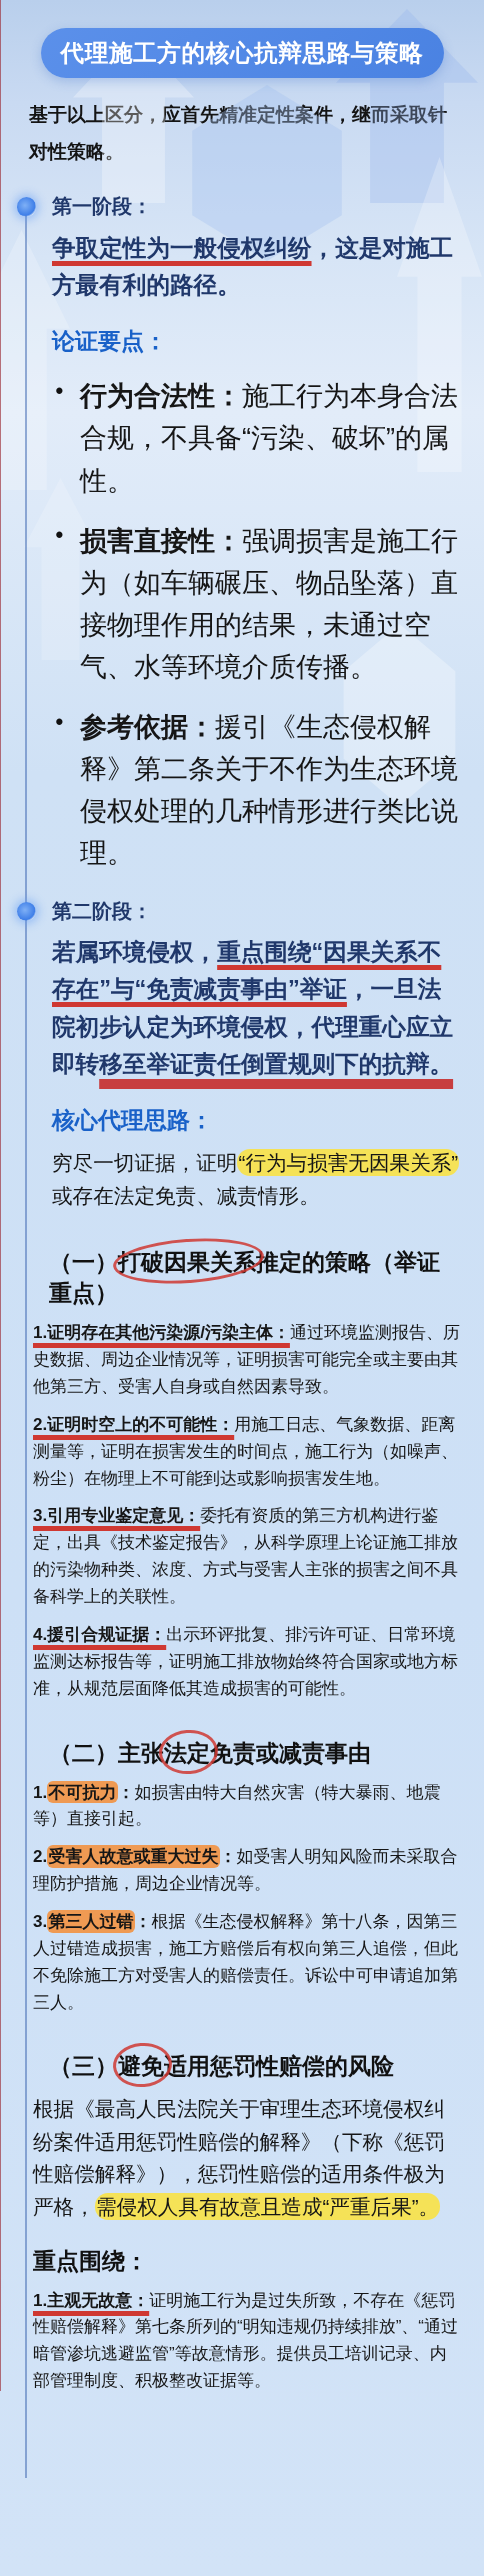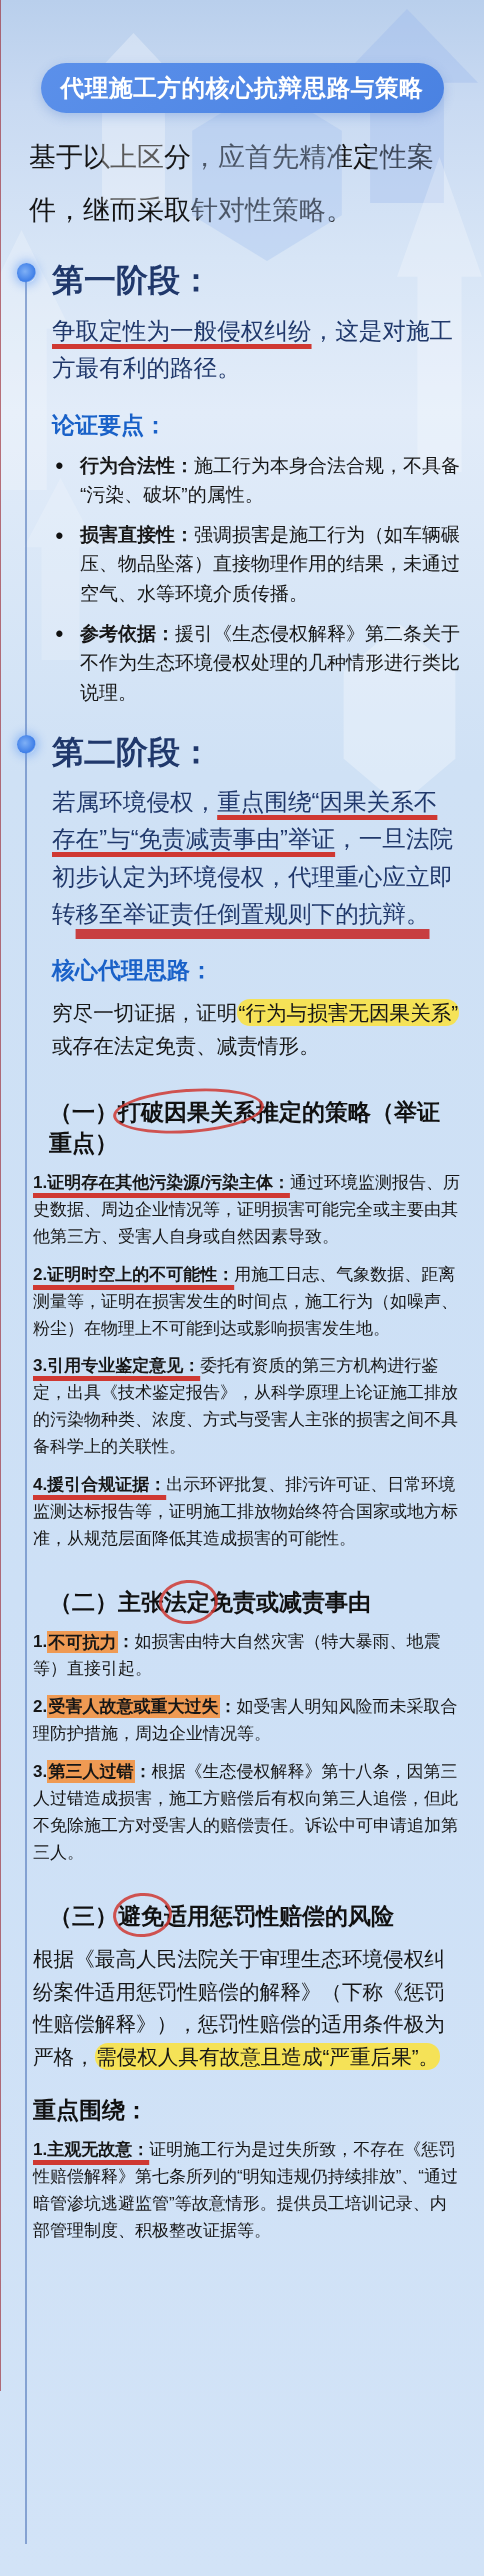--- a/index.html
+++ b/index.html
@@ -15,60 +15,60 @@
                #e2ecf9 16%, var(--bg-main) 30%, #cde0f6 62%, #d2e3f7 100%);
     font-family:"Liberation Sans","DejaVu Sans",sans-serif;
     color:var(--ink);
   }
   .deco{position:absolute; pointer-events:none;}
   .arrow{clip-path:polygon(50% 0,100% 38%,76% 38%,76% 100%,24% 100%,24% 38%,0 38%);}
   .hex{clip-path:polygon(50% 0,94% 26%,94% 74%,50% 100%,6% 74%,6% 26%);}
   .edge-line{position:absolute;left:0;top:0;width:1.2px;height:2391px;background:#9b2a32;opacity:.65;}
 
   .title-pill{
-    position:relative; margin:63px auto 0; width:403px; height:50px;
+    position:relative; margin:28px auto 0; width:403px; height:50px;
     background:linear-gradient(135deg,#5b90ea,#4a82e2);
     border-radius:27px; display:flex; align-items:center; justify-content:center;
     box-shadow:0 3.6px 11px rgba(60,110,200,.28);
   }
   .title-pill .t{font-size:23.6px; font-weight:700; color:#ffffff; letter-spacing:0.6px;}
 
-  .intro{margin:18px 25.4px 0 29px; font-size:27px; font-weight:400; line-height:1.95; color:#141414;}
+  .intro{margin:18px 25.4px 0 29px; font-size:19px; font-weight:700; line-height:1.95; color:#141414;}
 
   .flow{position:relative; margin-top:4.8px;}
   .vline{position:absolute; left:25.4px; top:8.5px; width:1.2px; height:2276px; background:rgba(70,110,180,.55);}
 
   .stage{position:relative; margin:23px 24px 0 52px;}
-  .stage-heading{position:relative; font-size:32px; font-weight:700; color:var(--navy);}
+  .stage-heading{position:relative; font-size:20px; font-weight:700; color:var(--navy);}
   .stage-heading::before{
     content:""; position:absolute; left:-35px; top:4.2px; width:19.4px; height:19.4px; border-radius:50%;
     background:radial-gradient(circle at 42% 42%, #7fb0f6, #3f7fe8 62%, rgba(80,140,240,0) 74%);
     box-shadow:0 0 8.5px 3px rgba(90,150,245,.45);
   }
-  .stage-lead{margin-top:9.7px; font-size:23.6px; font-weight:400; color:var(--navy); line-height:1.58;}
+  .stage-lead{margin-top:9.7px; font-size:23.6px; font-weight:700; color:var(--navy); line-height:1.58;}
   .sub-heading{margin-top:22px; font-size:23px; font-weight:700; color:var(--blue);}
   .plist{margin-top:3.6px;}
-  .pitem{position:relative; margin-top:10px; padding-left:28px; font-size:19px; line-height:1.56;}
+  .pitem{position:relative; margin-top:18px; padding-left:28px; font-size:27px; line-height:1.56;}
   .pitem::before{content:"\2022"; position:absolute; left:3.6px; top:-1.2px; font-size:22px; font-weight:700; color:#111;}
   .pitem b{font-weight:700;}
 
   .section{margin:35px 24px 0 33px;}
   .sec-heading{font-size:23px; font-weight:700; margin-left:16px; color:#111;}
   .sec-body{margin-top:11px; font-size:20.6px; line-height:1.58;}
   .item{margin-top:11px; font-size:17px; line-height:1.58;}
   .item b{font-weight:700;}
 
   .ul-red{text-decoration:underline; text-decoration-color:var(--red);
     text-decoration-thickness:4.8px; text-underline-offset:5.4px; text-decoration-skip-ink:none;}
   .ul-marker{text-decoration:underline; text-decoration-color:rgba(199,44,44,.9);
     text-decoration-thickness:9.7px; text-underline-offset:7.3px; text-decoration-skip-ink:none;}
   .hl-yellow{background:rgba(247,225,78,.95); padding:1.8px 1.2px;
     box-decoration-break:clone;border-radius:13px; -webkit-box-decoration-break:clone;}
   .hl-orange{background:rgba(240,150,74,.95); padding:1.8px 1.2px;
-    box-decoration-break:clone; -webkit-box-decoration-break:clone; font-weight:700;}
+    box-decoration-break:clone; -webkit-box-decoration-break:clone; font-weight:700;border-radius:6px;}
   .circled{position:relative; display:inline-block;}
   .circled::after{content:""; position:absolute; left:-5.4px; right:-7.3px; top:-7.9px; bottom:-5.4px;
     border:3px solid rgba(207,56,50,.85); border-radius:50%; transform:rotate(-4deg);}
 </style>
 </head>
 <body>
 
 <div class="page">
 
   <div class="deco arrow" style="left:73px;top:33px;width:121px;height:170px;background:rgba(255,255,255,0.30);"></div>

